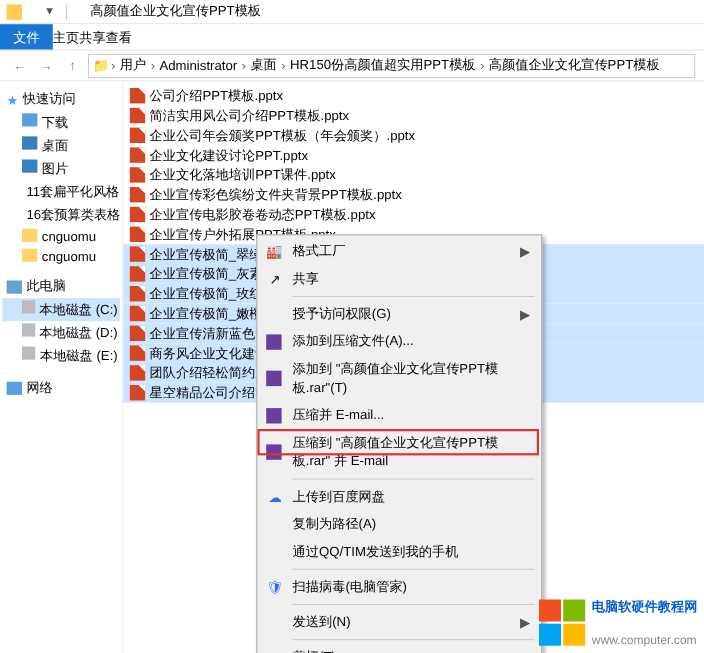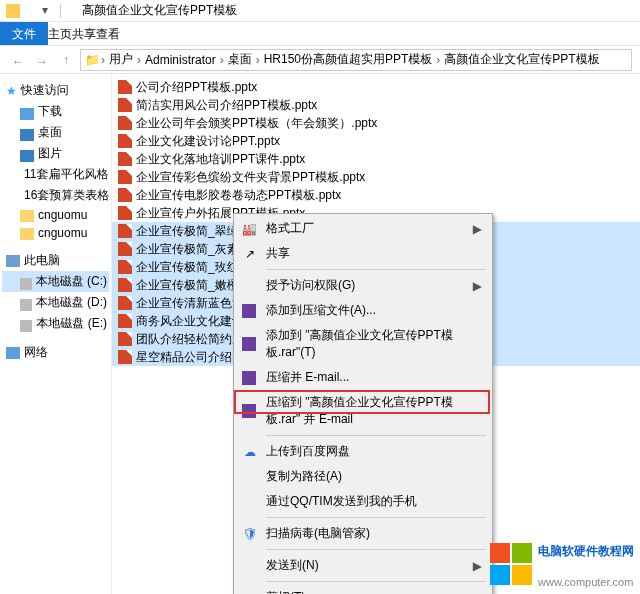--- a/index.html
+++ b/index.html
@@ -14,21 +14,21 @@
 .ribbon .tab { padding: 4px 0; color: #000; }
 .addr { height: 28px; display: flex; align-items: center; padding: 0 8px; gap: 4px; border-bottom: 1px solid #e5e5e5; }
 .navarrow { width: 20px; height: 20px; color: #888; display: flex; align-items: center; justify-content: center; }
 .crumbbar { flex: 1; height: 22px; border: 1px solid #ccc; background: #fff; display: flex; align-items: center; padding: 0 4px; }
 .crumbbar .crumb { color: #000; padding: 0 3px; }
 .crumbbar .sep { color: #666; padding: 0 1px; }
 .main { display: flex; height: calc(100% - 74px); }
 .sidebar { width: 112px; background: #fff; padding: 6px 2px; border-right: 1px solid #f0f0f0; }
 .nav-group { margin-bottom: 8px; }
 .nav-head { display: flex; align-items: center; gap: 4px; padding: 2px 4px; }
-.nav-item { display: flex; align-items: flex-end; gap: 4px; padding: 2px 2px 2px 18px; white-space: nowrap; overflow: hidden; }
+.nav-item { display: flex; align-items: flex-start; gap: 4px; padding: 2px 2px 2px 18px; white-space: nowrap; overflow: hidden; }
 .star { color: #40a0ff; }
 .ic { width: 14px; height: 12px; display: inline-block; }
 .ic-dl { background: #5aa0e0; }
 .ic-desk { background: #3a7fc0; }
 .ic-doc { background: #888; }
 .ic-pic { background: #3a7fc0; }
 .ic-fold { background: #ffd36b; }
 .ic-pc { background: #6aa0d0; }
 .ic-drive { background: #bbb; }
 .ic-net { background: #5aa0e0; }
@@ -38,21 +38,21 @@
 .ppticon { width: 14px; height: 14px; background: #d34726; display: inline-block; position: relative; }
 .ppticon::after { content: ''; position: absolute; right: 0; top: 0; border: 3px solid #fff; border-left-color: transparent; border-bottom-color: transparent; }
 .fname { color: #000; white-space: nowrap; }
 .ctxmenu { position: absolute; left: 233px; top: 213px; width: 260px; background: #f0f0f0; border: 1px solid #aaa; box-shadow: 2px 2px 4px rgba(0,0,0,.3); padding: 2px; }
 .ctxitem { display: flex; align-items: center; padding: 4px 8px 4px 30px; position: relative; }
 .ctxicon { position: absolute; left: 6px; width: 16px; height: 16px; display: flex; align-items: center; justify-content: center; }
 .ctxitem .arrow { margin-left: auto; color: #555; }
 .ctxsep { height: 1px; background: #ccc; margin: 3px 4px 3px 30px; }
 .highlight-box { position: absolute; border: 2px solid #d33; pointer-events: none; }
 .hl1 { left: 234px; top: 390px; width: 256px; height: 24px; }
-.watermark { position: absolute; right: 6px; bottom: 6px; display: flex; gap: 6px; }
+.watermark { position: absolute; right: 6px; bottom: 6px; display: flex; align-items: center; gap: 6px; }
 .winlogo { width: 42px; height: 42px; display: grid; grid-template-columns: 1fr 1fr; grid-template-rows: 1fr 1fr; gap: 2px; }
 .winlogo div:nth-child(1){background:#f25022}.winlogo div:nth-child(2){background:#7fba00}.winlogo div:nth-child(3){background:#00a4ef}.winlogo div:nth-child(4){background:#ffb900}
 .wm-text { color: #0a5fd0; font-weight: bold; }
 .wm-sub { color: #888; font-size: 11px; margin-top: 16px; }
 </style>
 </head>
 <body>
 
 <div class="titlebar">
   <span class="tb-icon"></span>

